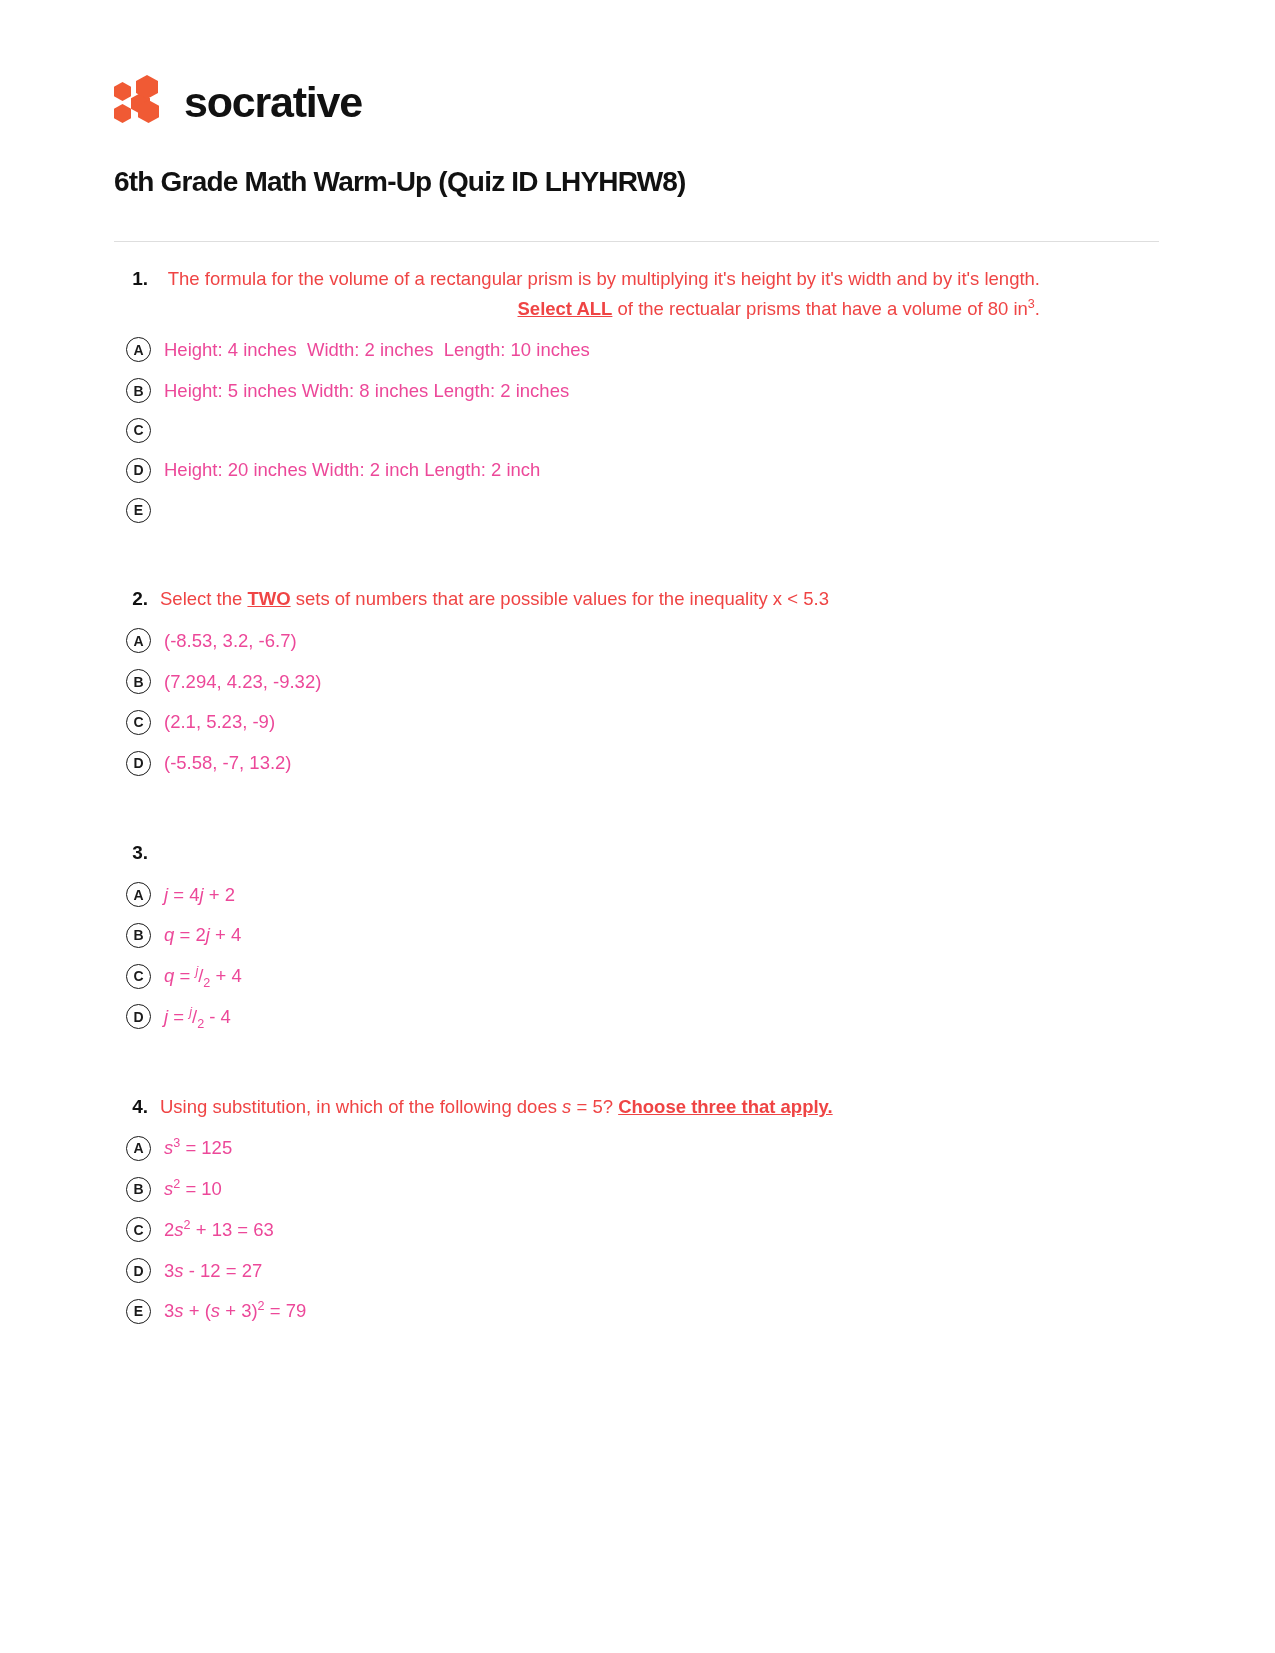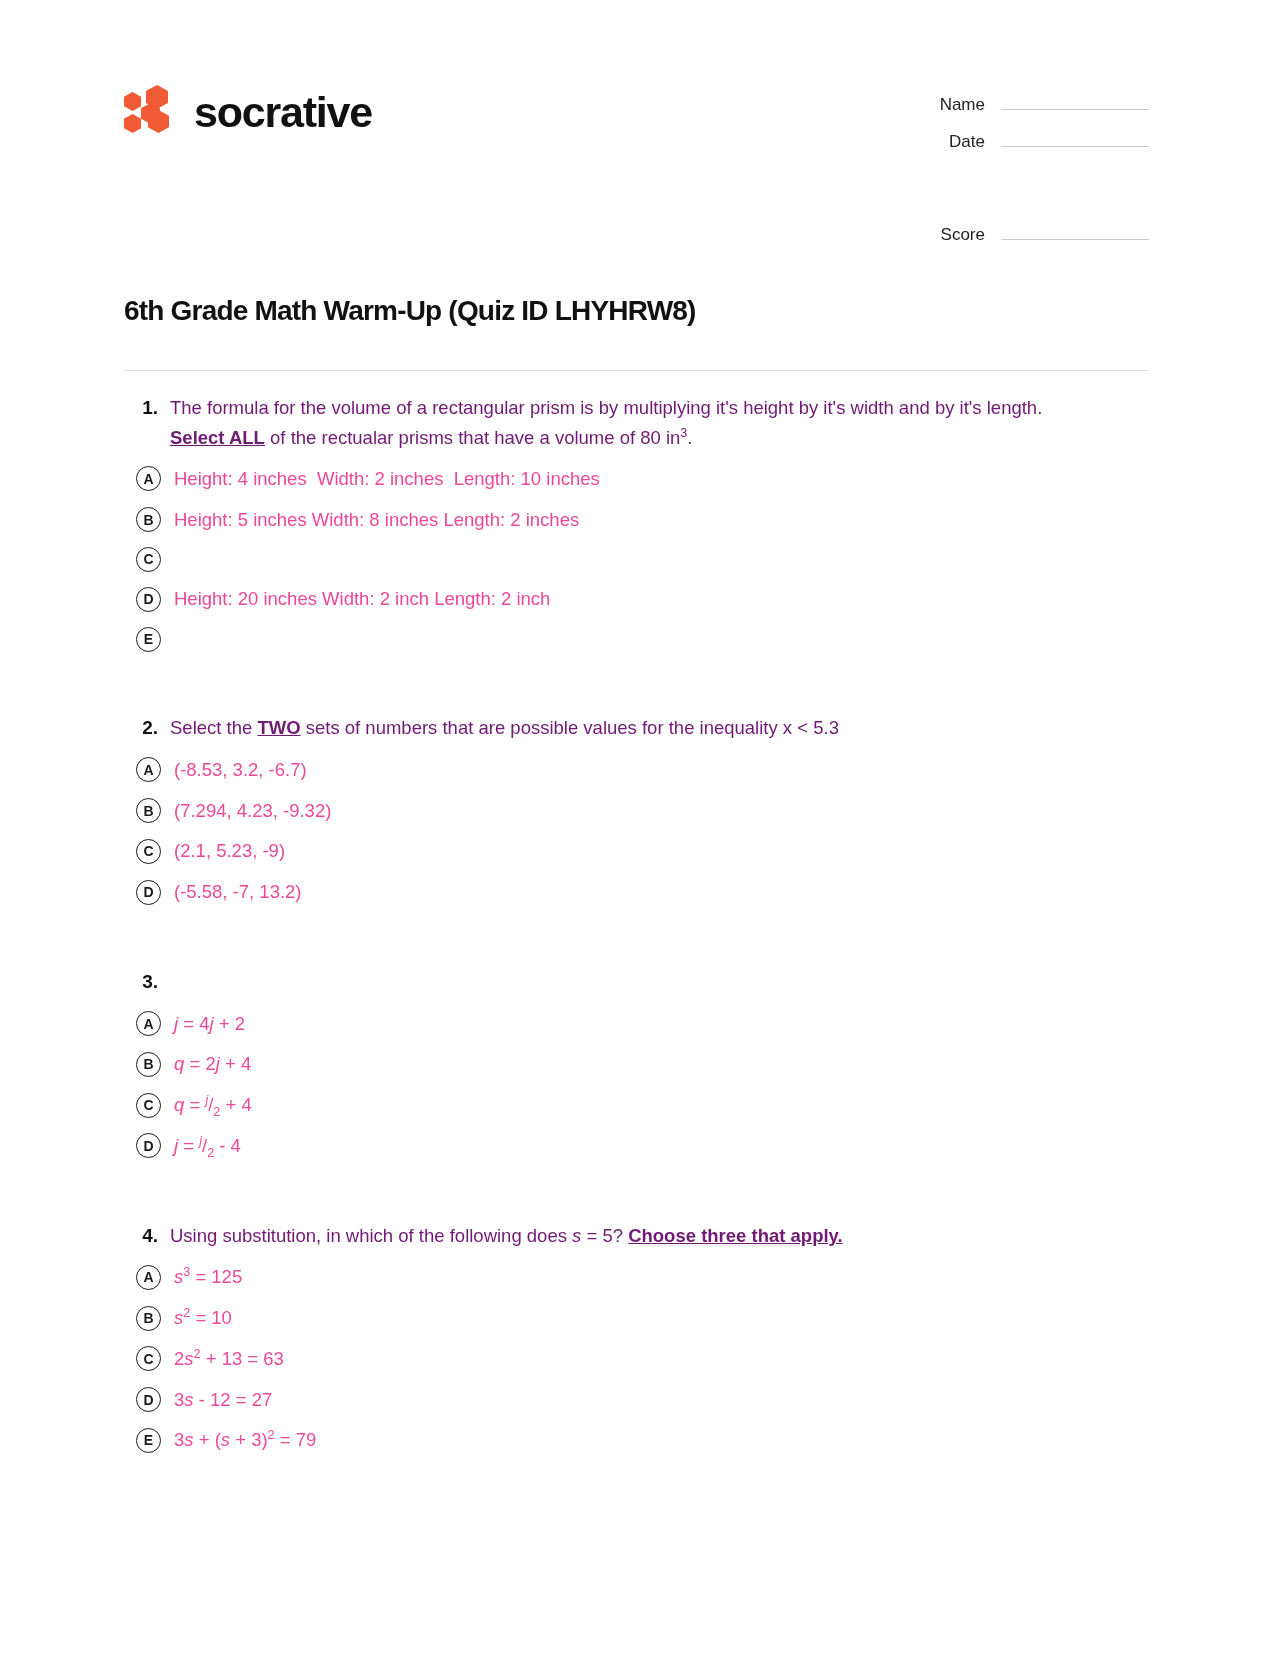--- a/index.html
+++ b/index.html
@@ -12,21 +12,21 @@
     height: 1653px;
     font-family: "Liberation Sans", sans-serif;
     color: #1a1a1a;
     position: relative;
     overflow: hidden;
   }
   .page {
     width: 1275px;
     height: 1653px;
     box-sizing: border-box;
-    padding: 16px;
+    padding: 6px;
     position: relative;
   }
 
   
   .header {
     position: relative;
     padding: 62px 110px 0 108px;
     display: flex;
     align-items: flex-start;
     justify-content: space-between;
@@ -123,22 +123,23 @@
     text-align: right;
     font-size: 19px;
     font-weight: 700;
     line-height: 1.62;
     margin-right: 12px;
     color: #111;
   }
   .q-text {
     font-size: 18.5px;
     line-height: 1.62;
-    color: #701a75;
+    color: #ef4444;
     max-width: 880px;
+    text-align: right;
   }
   .q-text b {
     font-weight: 700;
     text-decoration: underline;
   }
   .q-text i, .opt-text i { font-style: italic; }
 
   .options {
     margin-top: 12px;
   }
@@ -184,34 +185,20 @@
       <div class="logo-mark">
         <span class="hex h1"></span>
         <span class="hex h2"></span>
         <span class="hex h3"></span>
         <span class="hex h4"></span>
         <span class="hex h5"></span>
       </div>
       <div class="brand-name">socrative</div>
     </div>
 
-    <div class="meta">
-      <div class="meta-row">
-        <span class="meta-label">Name</span>
-        <span class="meta-line"></span>
-      </div>
-      <div class="meta-row">
-        <span class="meta-label">Date</span>
-        <span class="meta-line"></span>
-      </div>
-      <div class="meta-row score-row">
-        <span class="meta-label">Score</span>
-        <span class="meta-line"></span>
-      </div>
-    </div>
   </div>
 
   <h1 class="title">6th Grade Math Warm-Up (Quiz ID LHYHRW8)</h1>
 
   <div class="divider"></div>
 
   <div class="questions">
       <div class="question">
         <div class="q-head">
           <div class="q-num">1.</div>

